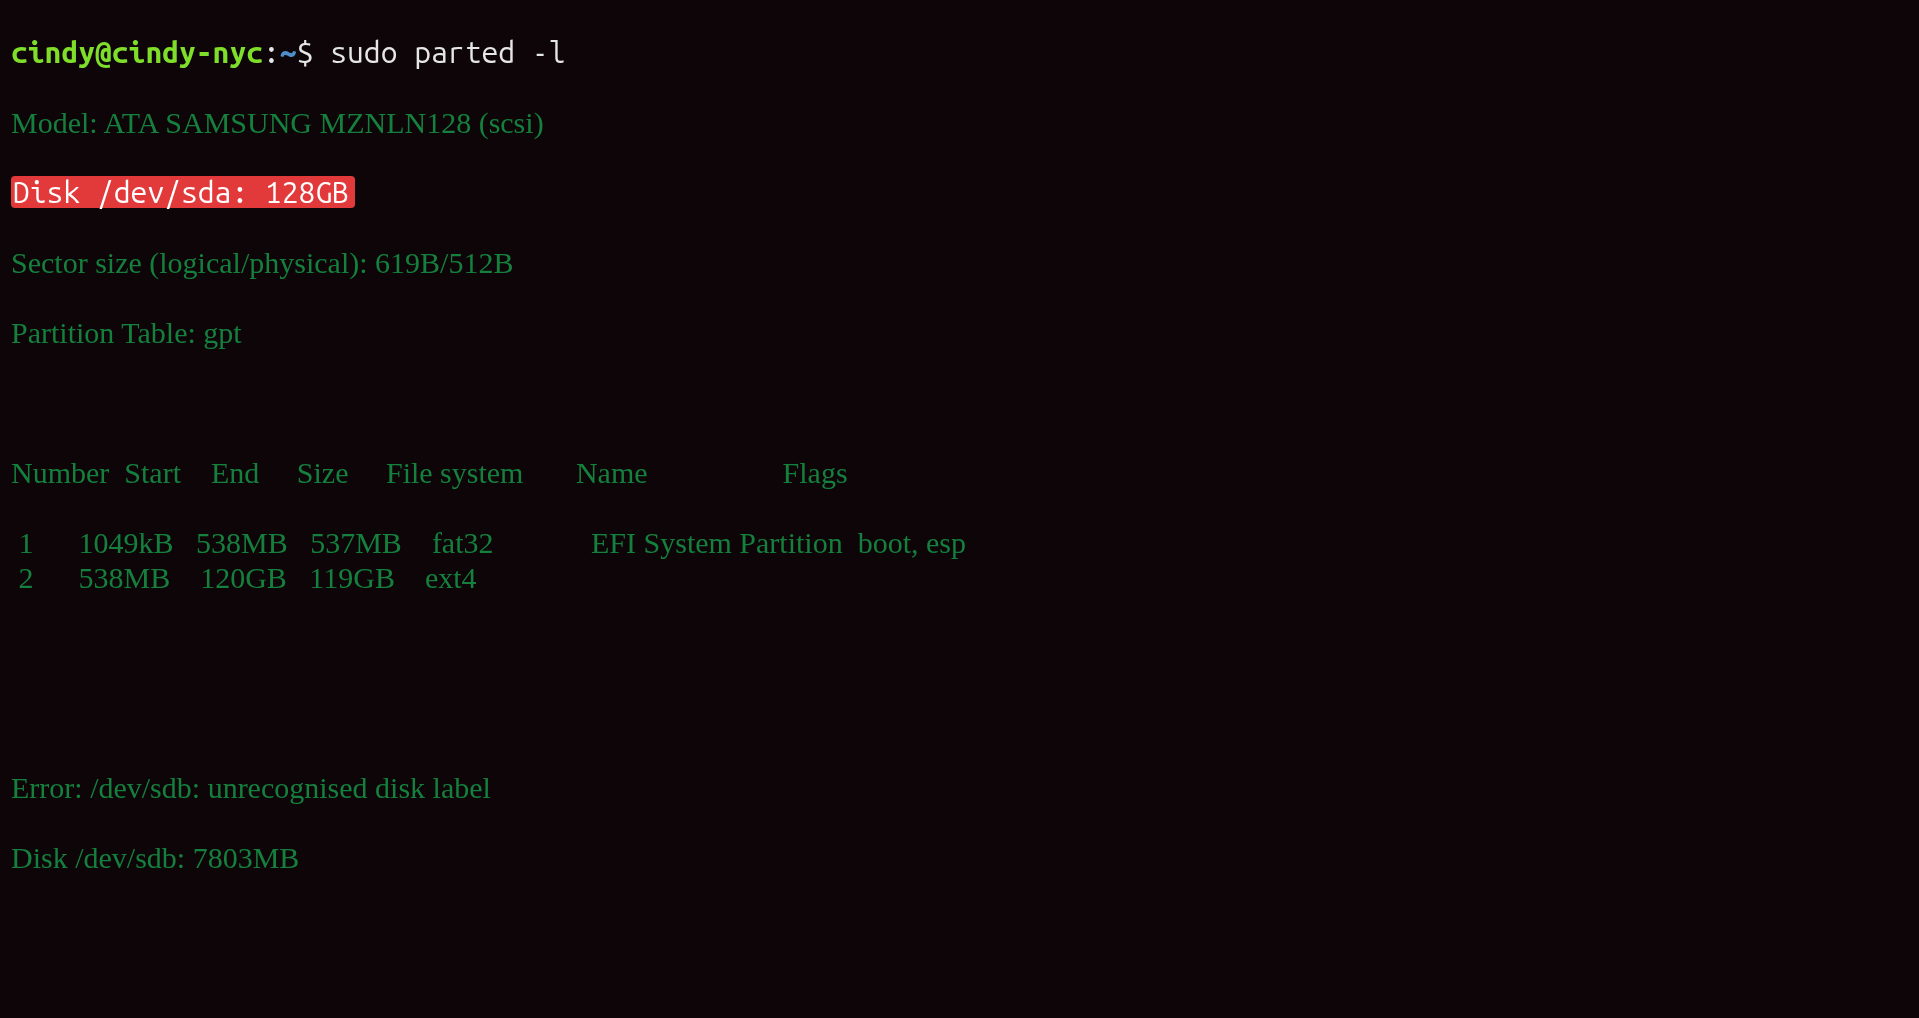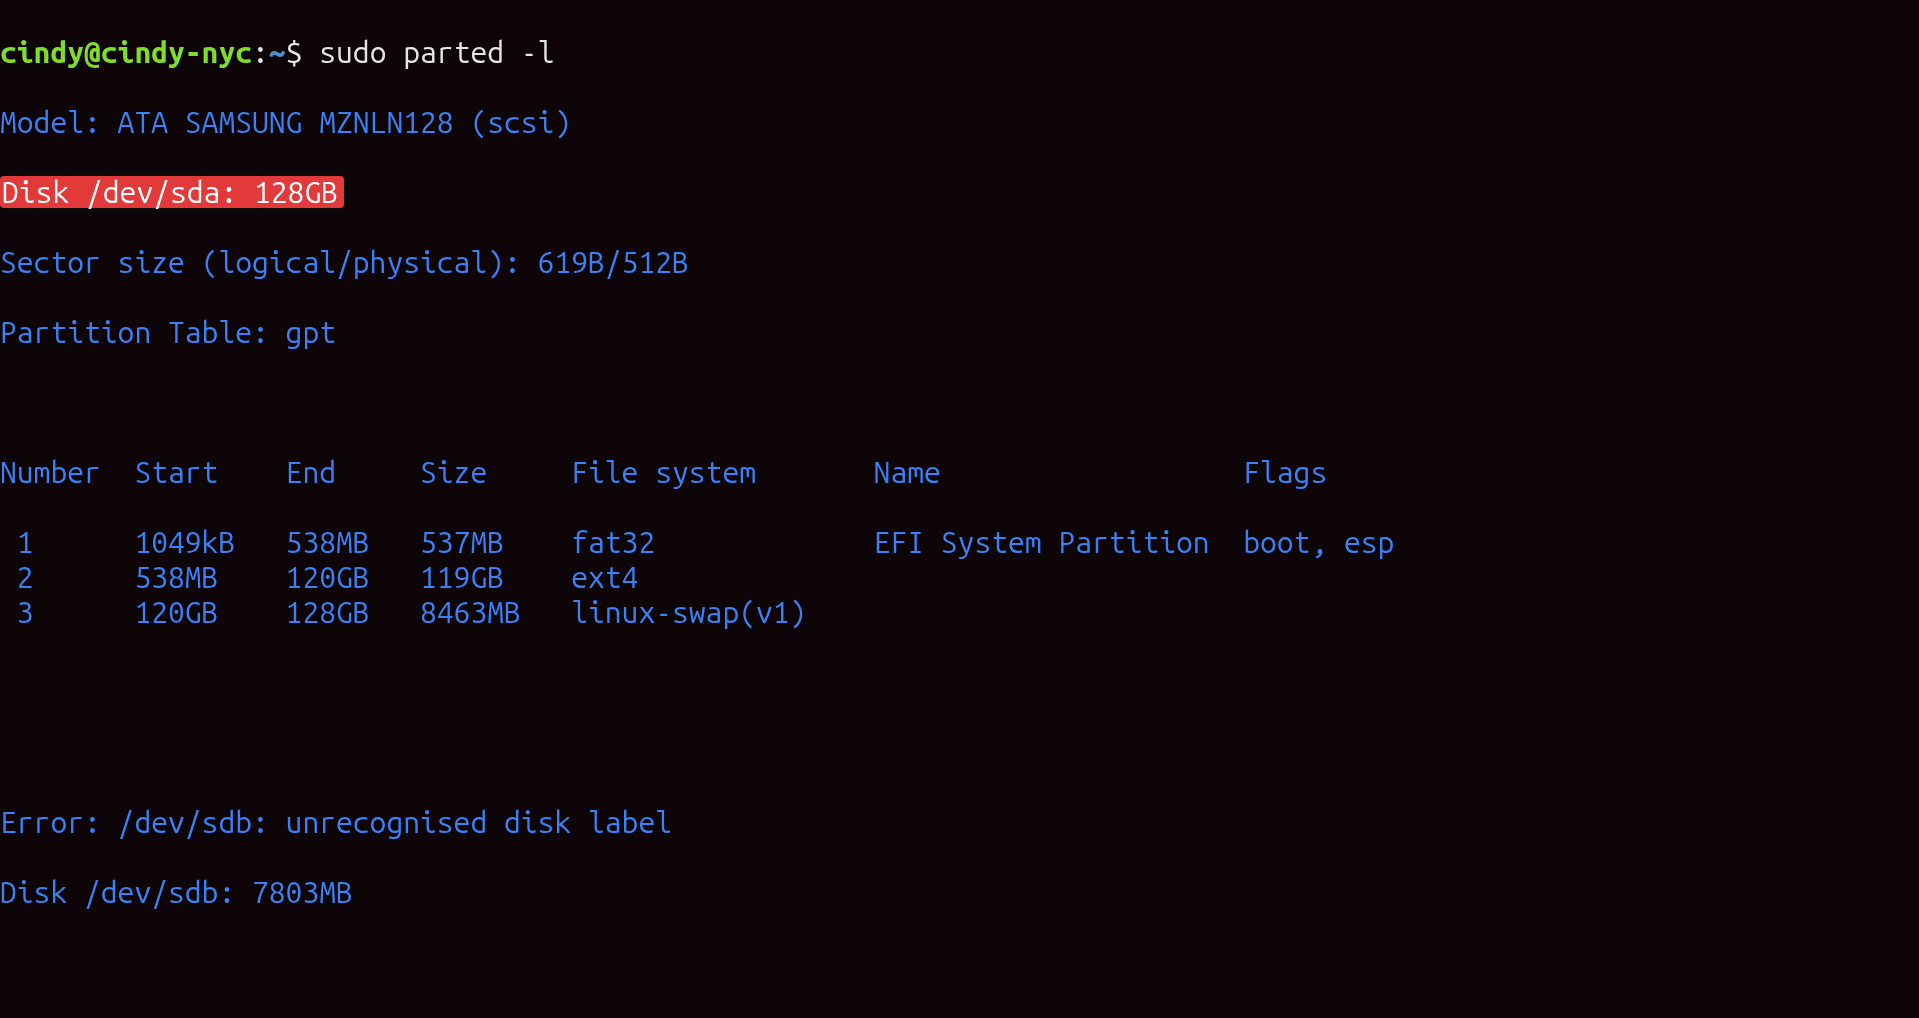--- a/index.html
+++ b/index.html
@@ -18,43 +18,43 @@
     white-space: pre;
     padding: 0;
   }
   .user  { color: #7fde2a; font-weight: bold; }
   .host  { color: #7fde2a; font-weight: bold; }
   .at    { color: #7fde2a; font-weight: bold; }
   .colon { color: #e6e6e6; }
   .path  { color: #4f8fc9; font-weight: bold; }
   .dollar{ color: #e6e6e6; }
   .cmd   { color: #e6e6e6; }
-  .out   { color: #3b82f6; }
+  .out   { color: #15803d; font-family: Liberation Serif, serif; }
   .hl {
     background: #e23a3a;
     color: #ffffff;
     border-radius: 4px;
     padding: 0 6px 0 2px;
     display: inline-block;
     line-height: 32px;
   }
-  .row { display: block; }
+  .row { display: block; margin-left: 11px; }
 </style>
 </head>
 <body>
 
 <div class="terminal">
 <span class="row"><span class="user">cindy</span><span class="at">@</span><span class="host">cindy-nyc</span><span class="colon">:</span><span class="path">~</span><span class="dollar">$</span> <span class="cmd">sudo parted -l</span></span>
 <span class="row out">Model: ATA SAMSUNG MZNLN128 (scsi)</span>
 <span class="row"><span class="hl">Disk /dev/sda: 128GB</span></span>
 <span class="row out">Sector size (logical/physical): 619B/512B</span>
 <span class="row out">Partition Table: gpt</span>
 <span class="row out"> </span>
 <span class="row out" id="table-header">Number  Start    End     Size     File system       Name                  Flags</span>
-<div id="table-body"><span class="row out"> 1      1049kB   538MB   537MB    fat32             EFI System Partition  boot, esp</span><span class="row out"> 2      538MB    120GB   119GB    ext4                                    </span><span class="row out"> 3      120GB    128GB   8463MB   linux-swap(v1)                          </span></div>
+<div id="table-body"><span class="row out"> 1      1049kB   538MB   537MB    fat32             EFI System Partition  boot, esp</span><span class="row out"> 2      538MB    120GB   119GB    ext4                                    </span></div>
 <span class="row out"> </span>
 <span class="row out"> </span>
 <span class="row out">Error: /dev/sdb: unrecognised disk label</span>
 <span class="row out">Disk /dev/sdb: 7803MB</span>
 
 
 
 
 
 </div>

